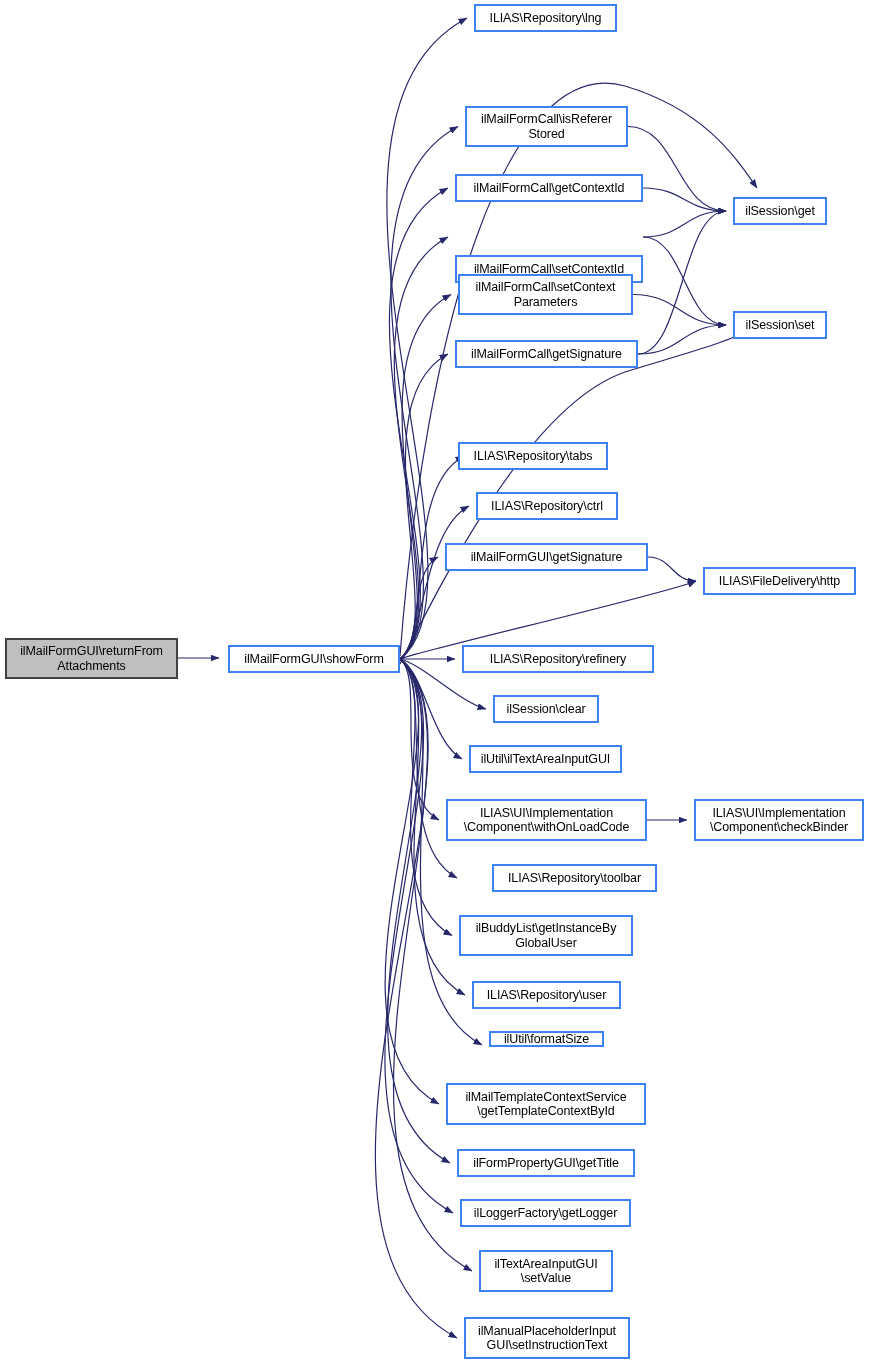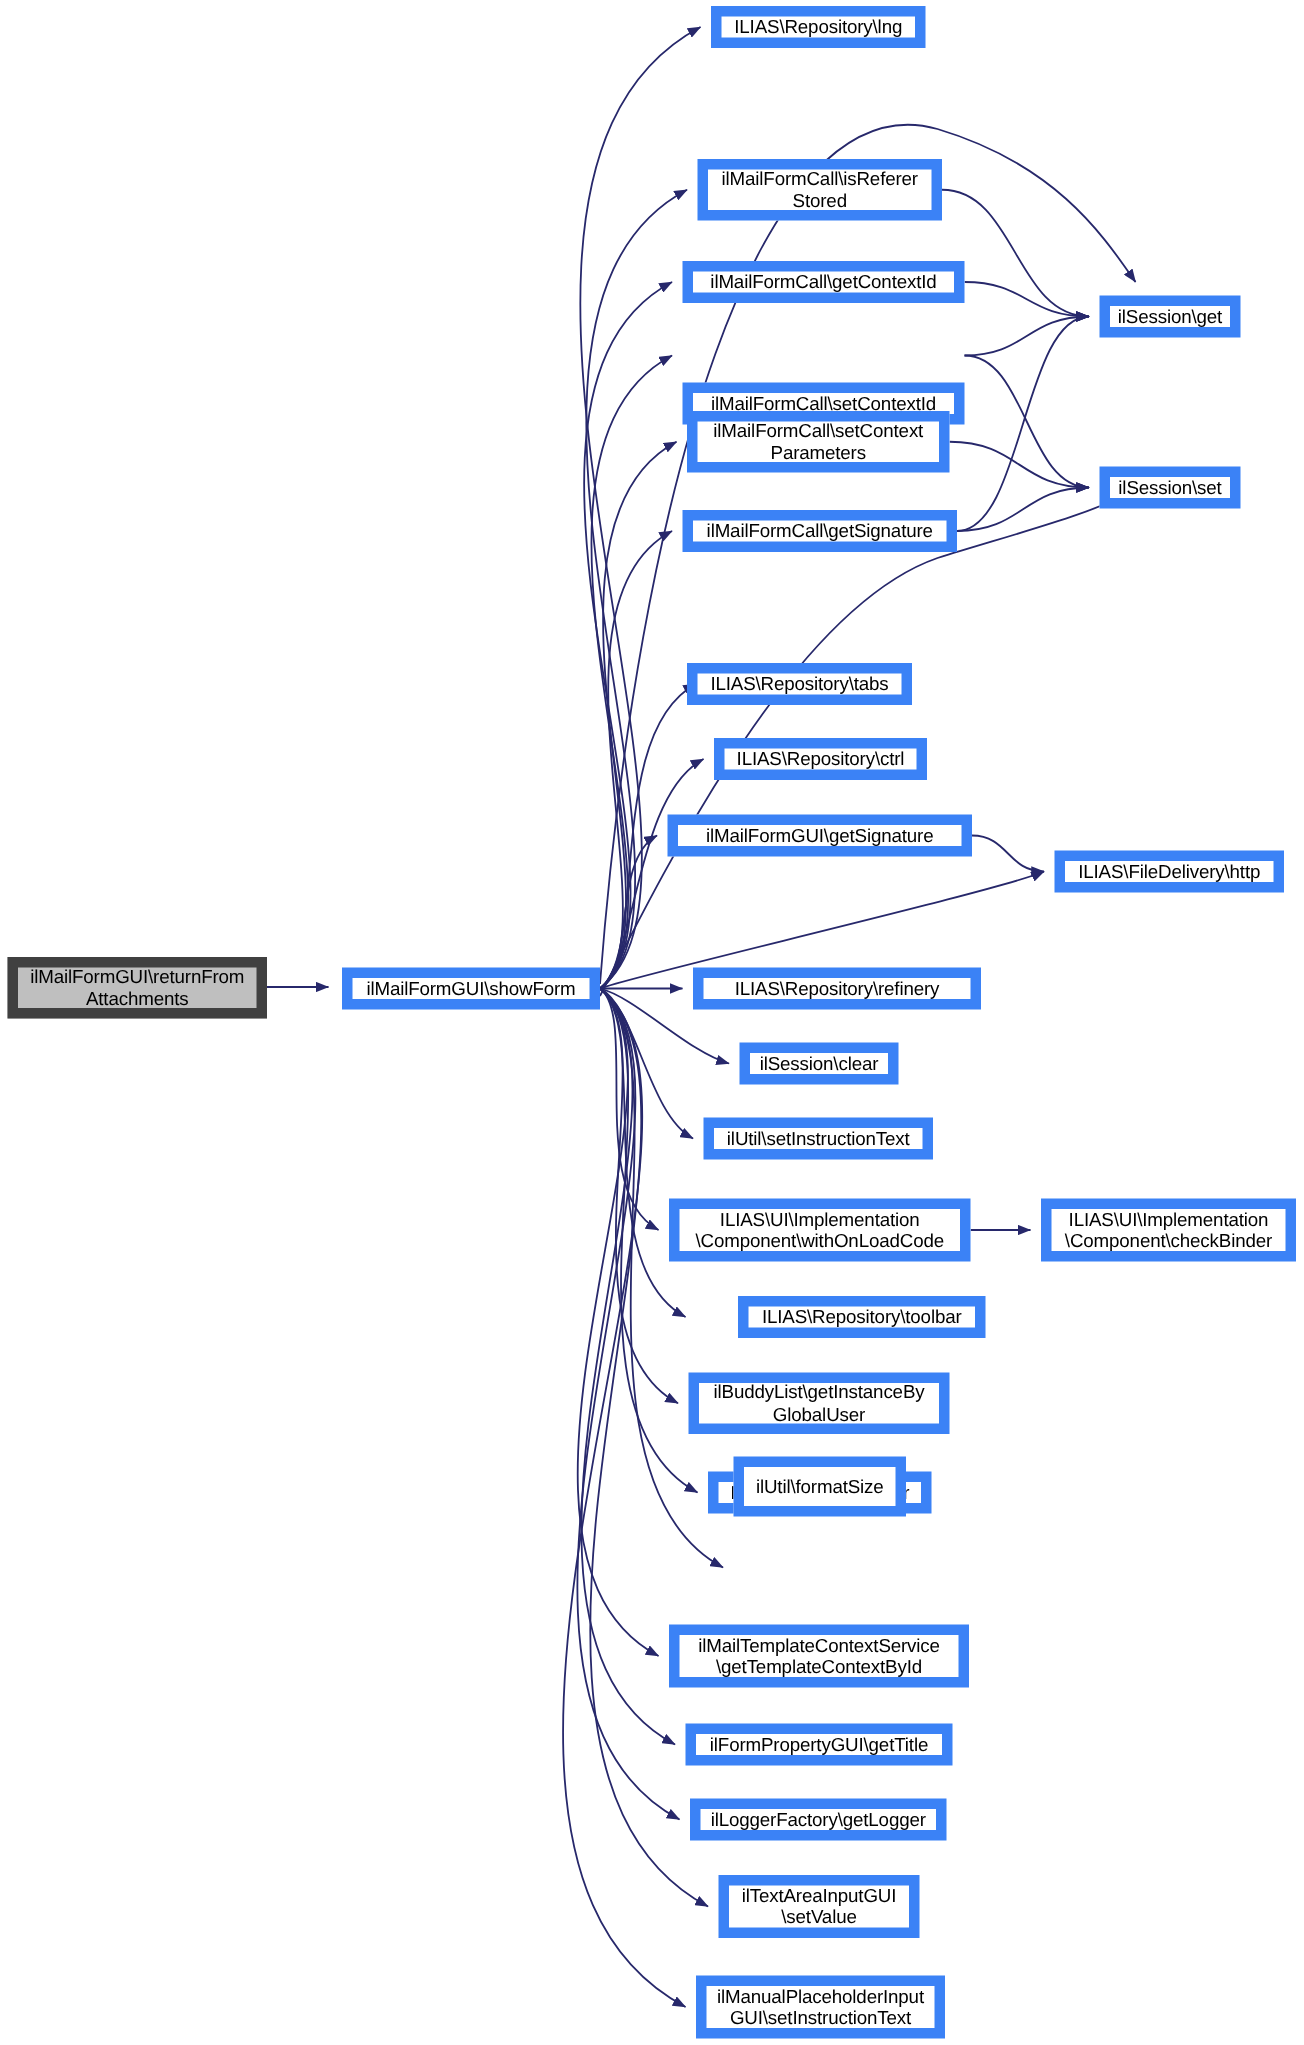--- a/index.html
+++ b/index.html
@@ -23,21 +23,21 @@
     position: absolute;
     left: 0;
     top: 0;
     width: 869px;
     height: 1363px;
     pointer-events: none;
   }
   .node {
     position: absolute;
     box-sizing: border-box;
-    border: 7px solid #3b82f6;
+    border: 2px solid #3b82f6;
     background: #ffffff;
     color: #000000;
     font-size: 12.5px;
     line-height: 14.5px;
     letter-spacing: -0.1px;
     display: flex;
     align-items: center;
     justify-content: center;
     text-align: center;
     white-space: pre-line;
@@ -109,30 +109,30 @@
 Parameters</div>
       <div class="node" style="left: 455px; top: 340px; width: 183px; height: 28px;">ilMailFormCall\getSignature</div>
       <div class="node" style="left: 733px; top: 197px; width: 94px; height: 28px;">ilSession\get</div>
       <div class="node" style="left: 733px; top: 311px; width: 94px; height: 28px;">ilSession\set</div>
       <div class="node" style="left: 458px; top: 442px; width: 150px; height: 28px;">ILIAS\Repository\tabs</div>
       <div class="node" style="left: 476px; top: 492px; width: 142px; height: 28px;">ILIAS\Repository\ctrl</div>
       <div class="node" style="left: 445px; top: 543px; width: 203px; height: 28px;">ilMailFormGUI\getSignature</div>
       <div class="node" style="left: 703px; top: 567px; width: 153px; height: 28px;">ILIAS\FileDelivery\http</div>
       <div class="node" style="left: 462px; top: 645px; width: 192px; height: 28px;">ILIAS\Repository\refinery</div>
       <div class="node" style="left: 493px; top: 695px; width: 106px; height: 28px;">ilSession\clear</div>
-      <div class="node" style="left: 469px; top: 745px; width: 153px; height: 28px;">ilUtil\setInstructionText</div>
+      <div class="node" style="left: 469px; top: 745px; width: 153px; height: 28px;">ilUtil\ilTextAreaInputGUI</div>
       <div class="node" style="left: 446px; top: 799px; width: 201px; height: 42px;">ILIAS\UI\Implementation
 \Component\withOnLoadCode</div>
       <div class="node" style="left: 694px; top: 799px; width: 170px; height: 42px;">ILIAS\UI\Implementation
 \Component\checkBinder</div>
       <div class="node" style="left: 492px; top: 864px; width: 165px; height: 28px;">ILIAS\Repository\toolbar</div>
       <div class="node" style="left: 459px; top: 915px; width: 174px; height: 41px;">ilBuddyList\getInstanceBy
 GlobalUser</div>
       <div class="node" style="left: 472px; top: 981px; width: 149px; height: 28px;">ILIAS\Repository\user</div>
-      <div class="node" style="left: 489px; top: 971px; width: 115px; height: 40px;">ilUtil\formatSize</div>
+      <div class="node" style="left: 489px; top: 1031px; width: 115px; height: 16px;">ilUtil\formatSize</div>
       <div class="node" style="left: 446px; top: 1083px; width: 200px; height: 42px;">ilMailTemplateContextService
 \getTemplateContextById</div>
       <div class="node" style="left: 457px; top: 1149px; width: 178px; height: 28px;">ilFormPropertyGUI\getTitle</div>
       <div class="node" style="left: 460px; top: 1199px; width: 171px; height: 28px;">ilLoggerFactory\getLogger</div>
       <div class="node" style="left: 479px; top: 1250px; width: 134px; height: 42px;">ilTextAreaInputGUI
 \setValue</div>
       <div class="node" style="left: 464px; top: 1317px; width: 166px; height: 42px;">ilManualPlaceholderInput
 GUI\setInstructionText</div>
     </div>
 </div>

